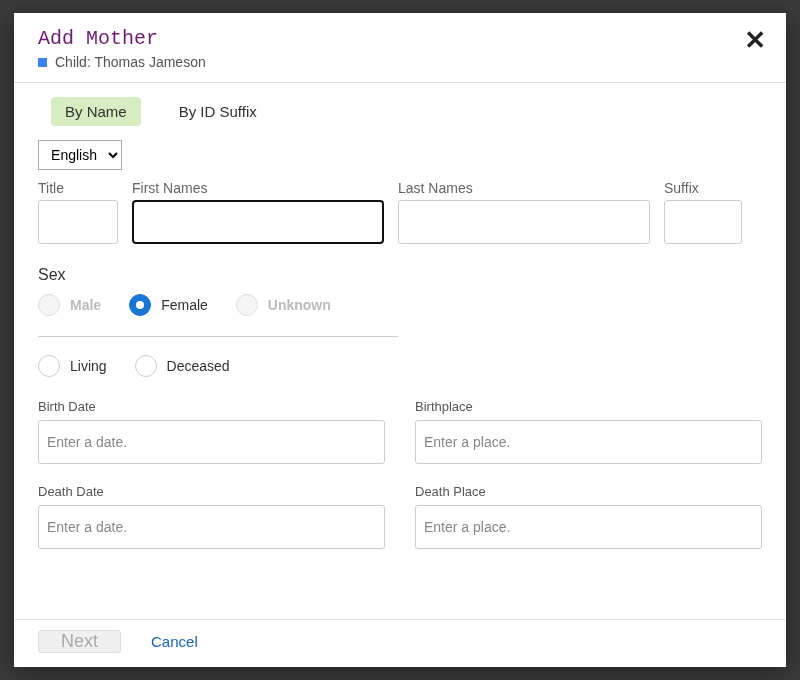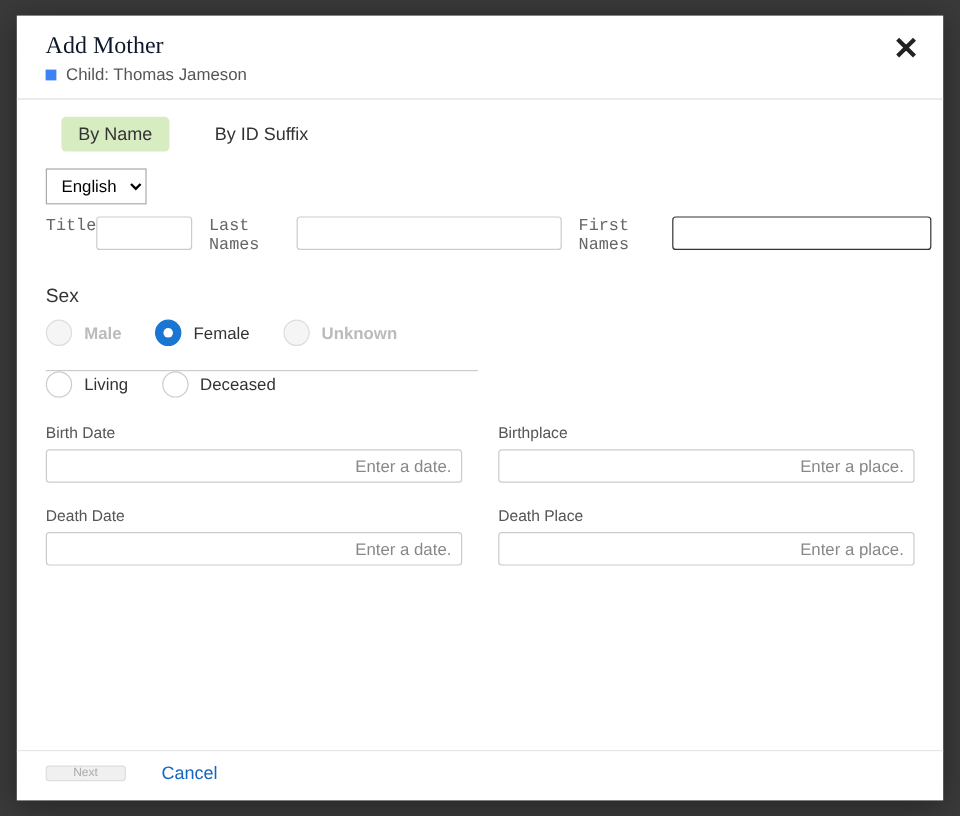--- a/index.html
+++ b/index.html
@@ -23,22 +23,22 @@
     position: relative;
   }
   .modal-header {
     padding: 14px 24px 12px 24px;
     border-bottom: 1px solid #e0e0e0;
     position: relative;
   }
   .modal-title {
     font-size: 20px;
     font-weight: normal;
-    color: #0f172a;
-    font-family: Liberation Serif, serif;
+    color: #701a75;
+    font-family: Liberation Mono, monospace;
   }
   .modal-sub {
     display: flex;
     align-items: center;
     gap: 8px;
     margin-top: 4px;
     color: #555;
     font-size: 14px;
   }
   .blue-square {
@@ -90,39 +90,38 @@
     background: #fff;
     height: 30px;
     margin-bottom: 10px;
     text-align: right;
   }
   .name-row {
     display: flex;
     gap: 14px;
     margin-bottom: 22px;
   }
-  .field-group { display: flex; flex-direction: row; font-family: Liberation Mono, monospace; }
+  .field-group { display: flex; flex-direction: column; }
   .field-label {
     font-size: 14px;
     color: #666;
     margin-bottom: 4px;
   }
   .field-label.section {
     font-size: 16px;
     color: #333;
     margin-bottom: 10px;
   }
   input[type="text"] {
     border: 1px solid #ccc;
     border-radius: 3px;
-    height: 28px;
+    height: 44px;
     padding: 4px 8px;
     font-size: 14px;
     font-family: inherit;
-    text-align: right;
   }
   .title-field { width: 80px; }
   .first-field { width: 252px; border-color:#333 !important; }
   .last-field  { width: 252px; }
   .suffix-field{ width: 78px; }
   .radio-row {
     display: flex;
     gap: 28px;
     align-items: center;
     margin-bottom: 6px;
@@ -151,20 +150,21 @@
   }
   .radio-dot {
     width: 8px;
     height: 8px;
     border-radius: 50%;
     background: #fff;
   }
   .sex-section {
     border-bottom: 1px solid #ccc;
     padding-bottom: 14px;
+    margin-bottom: 18px;
     width: 360px;
   }
   .status-section { margin-bottom: 22px; }
   .date-row {
     display: flex;
     gap: 30px;
     margin-bottom: 20px;
   }
   .date-col { flex: 1; display: flex; flex-direction: column; }
   .date-label { font-size: 13px; color: #555; margin-bottom: 6px; }
@@ -184,21 +184,21 @@
     display: flex;
     align-items: center;
     gap: 30px;
   }
   .btn-next {
     padding: 0 22px;
     background: #f0f0f0;
     border: 1px solid #ddd;
     border-radius: 3px;
     color: #aaa;
-    font-size: 10px;
+    font-size: 18px;
     font-family: inherit;
     cursor: not-allowed;
   }
   .btn-cancel {
     color: #1565c0;
     font-size: 15px;
     cursor: pointer;
   }
   .scroll-spacer { height: 80px; }
 </style>
@@ -228,26 +228,26 @@
     <select class="lang-select">
       <option>English</option>
     </select>
 
     <div class="name-row">
       <div class="field-group">
         <span class="field-label">Title</span>
         <input type="text" class="title-field" style="">
       </div>
       <div class="field-group">
+        <span class="field-label">First Names</span>
+        <input type="text" class="first-field" autofocus="" style="">
+      </div>
+      <div class="field-group">
         <span class="field-label">Last Names</span>
         <input type="text" class="last-field" style="">
-      </div>
-      <div class="field-group">
-        <span class="field-label">First Names</span>
-        <input type="text" class="first-field" autofocus="" style="">
       </div>
       <div class="field-group">
         <span class="field-label">Suffix</span>
         <input type="text" class="suffix-field" style="">
       </div>
     </div>
 
     <div class="sex-section">
       <div class="field-label section">Sex</div>
       <div class="radio-row">

